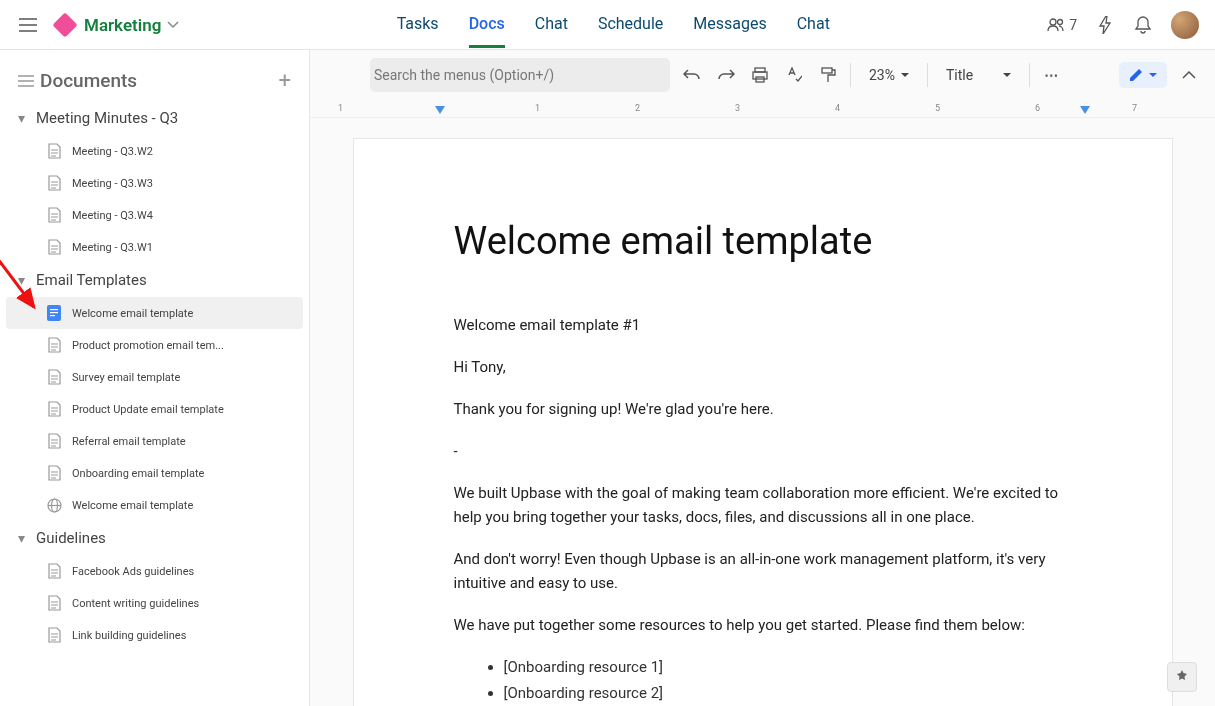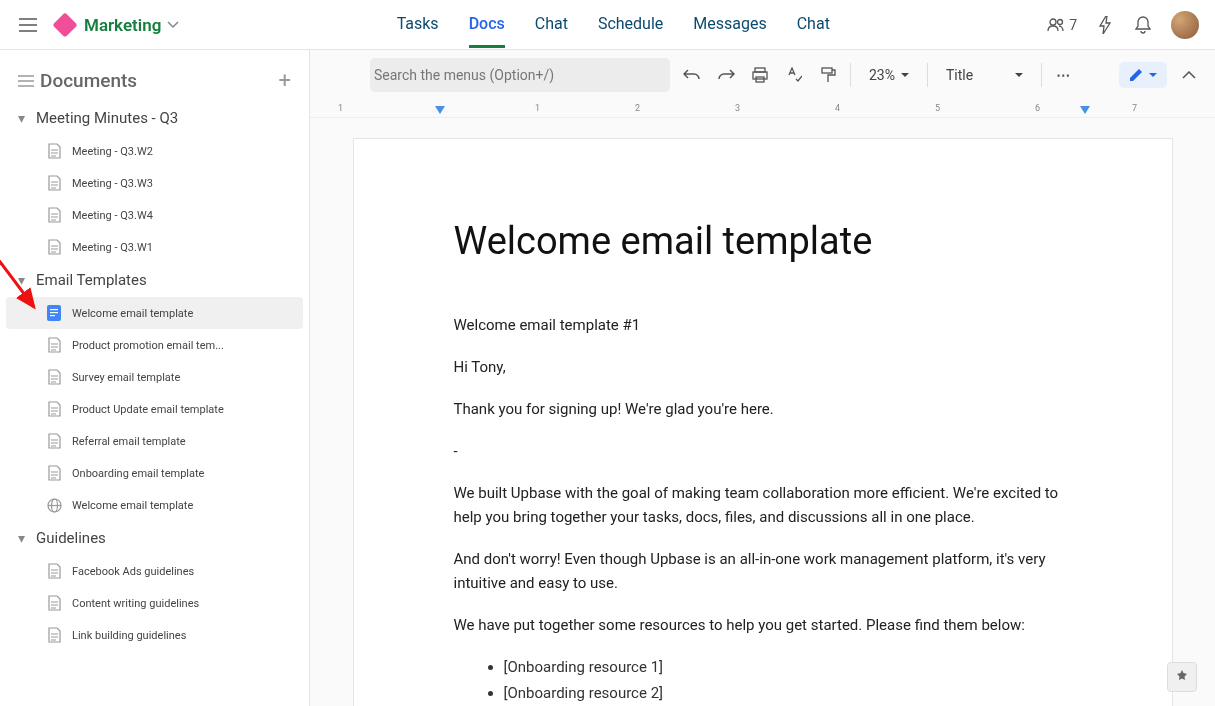--- a/index.html
+++ b/index.html
@@ -36,21 +36,21 @@
 .sidebar .item .doc-icon { width: 16px; height: 16px; margin-right: 10px; flex-shrink: 0; display: flex; align-items: center; justify-content: center; }
 .sidebar .item .label { overflow: hidden; text-overflow: ellipsis; font-size: 11px; }
 
 
 .content { flex: 1; display: flex; flex-direction: column; background: #fafafa; }
 .toolbar { display: flex; align-items: center; height: 50px; padding: 0 14px; gap: 10px; background: #fafafa; }
 .toolbar .search { flex: 0 0 300px; background: #ececec; border-radius: 5px; height: 34px; display: flex; align-items: center; padding: 0 4px; color: #777; font-size: 14px; cursor: text; margin-left: 46px; }
 .toolbar .tbtn { width: 24px; height: 24px; color: #555; cursor: pointer; display: flex; align-items: center; justify-content: center; }
 .toolbar .sep { width: 1px; height: 24px; background: #ddd; }
 .toolbar .zoom { display: flex; align-items: center; gap: 6px; color: #444; cursor: pointer; padding: 0 8px; }
-.toolbar .style-sel { display: flex; align-items: center; gap: 42px; color: #444; cursor: pointer; padding: 0 8px; }
+.toolbar .style-sel { display: flex; align-items: center; gap: 30px; color: #444; cursor: pointer; padding: 0 8px; }
 .toolbar .spacer { flex: 1; }
 .toolbar .edit-btn { background: #e8f0fd; border-radius: 5px; padding: 6px 10px; display: flex; align-items: center; gap: 6px; cursor: pointer; color: #2563eb; }
 
 
 .ruler { height: 18px; background: #fafafa; position: relative; font-size: 9px; color: #888; border-bottom: 1px solid #eee; }
 .ruler .num { position: absolute; top: 3px; }
 .ruler .marker-l { position: absolute; top: 6px; width: 0; height: 0; border-left: 5px solid transparent; border-right: 5px solid transparent; border-top: 8px solid #4a90e2; }
 .ruler .marker-r { position: absolute; top: 6px; width: 0; height: 0; border-left: 5px solid transparent; border-right: 5px solid transparent; border-top: 8px solid #4a90e2; }
 
 

